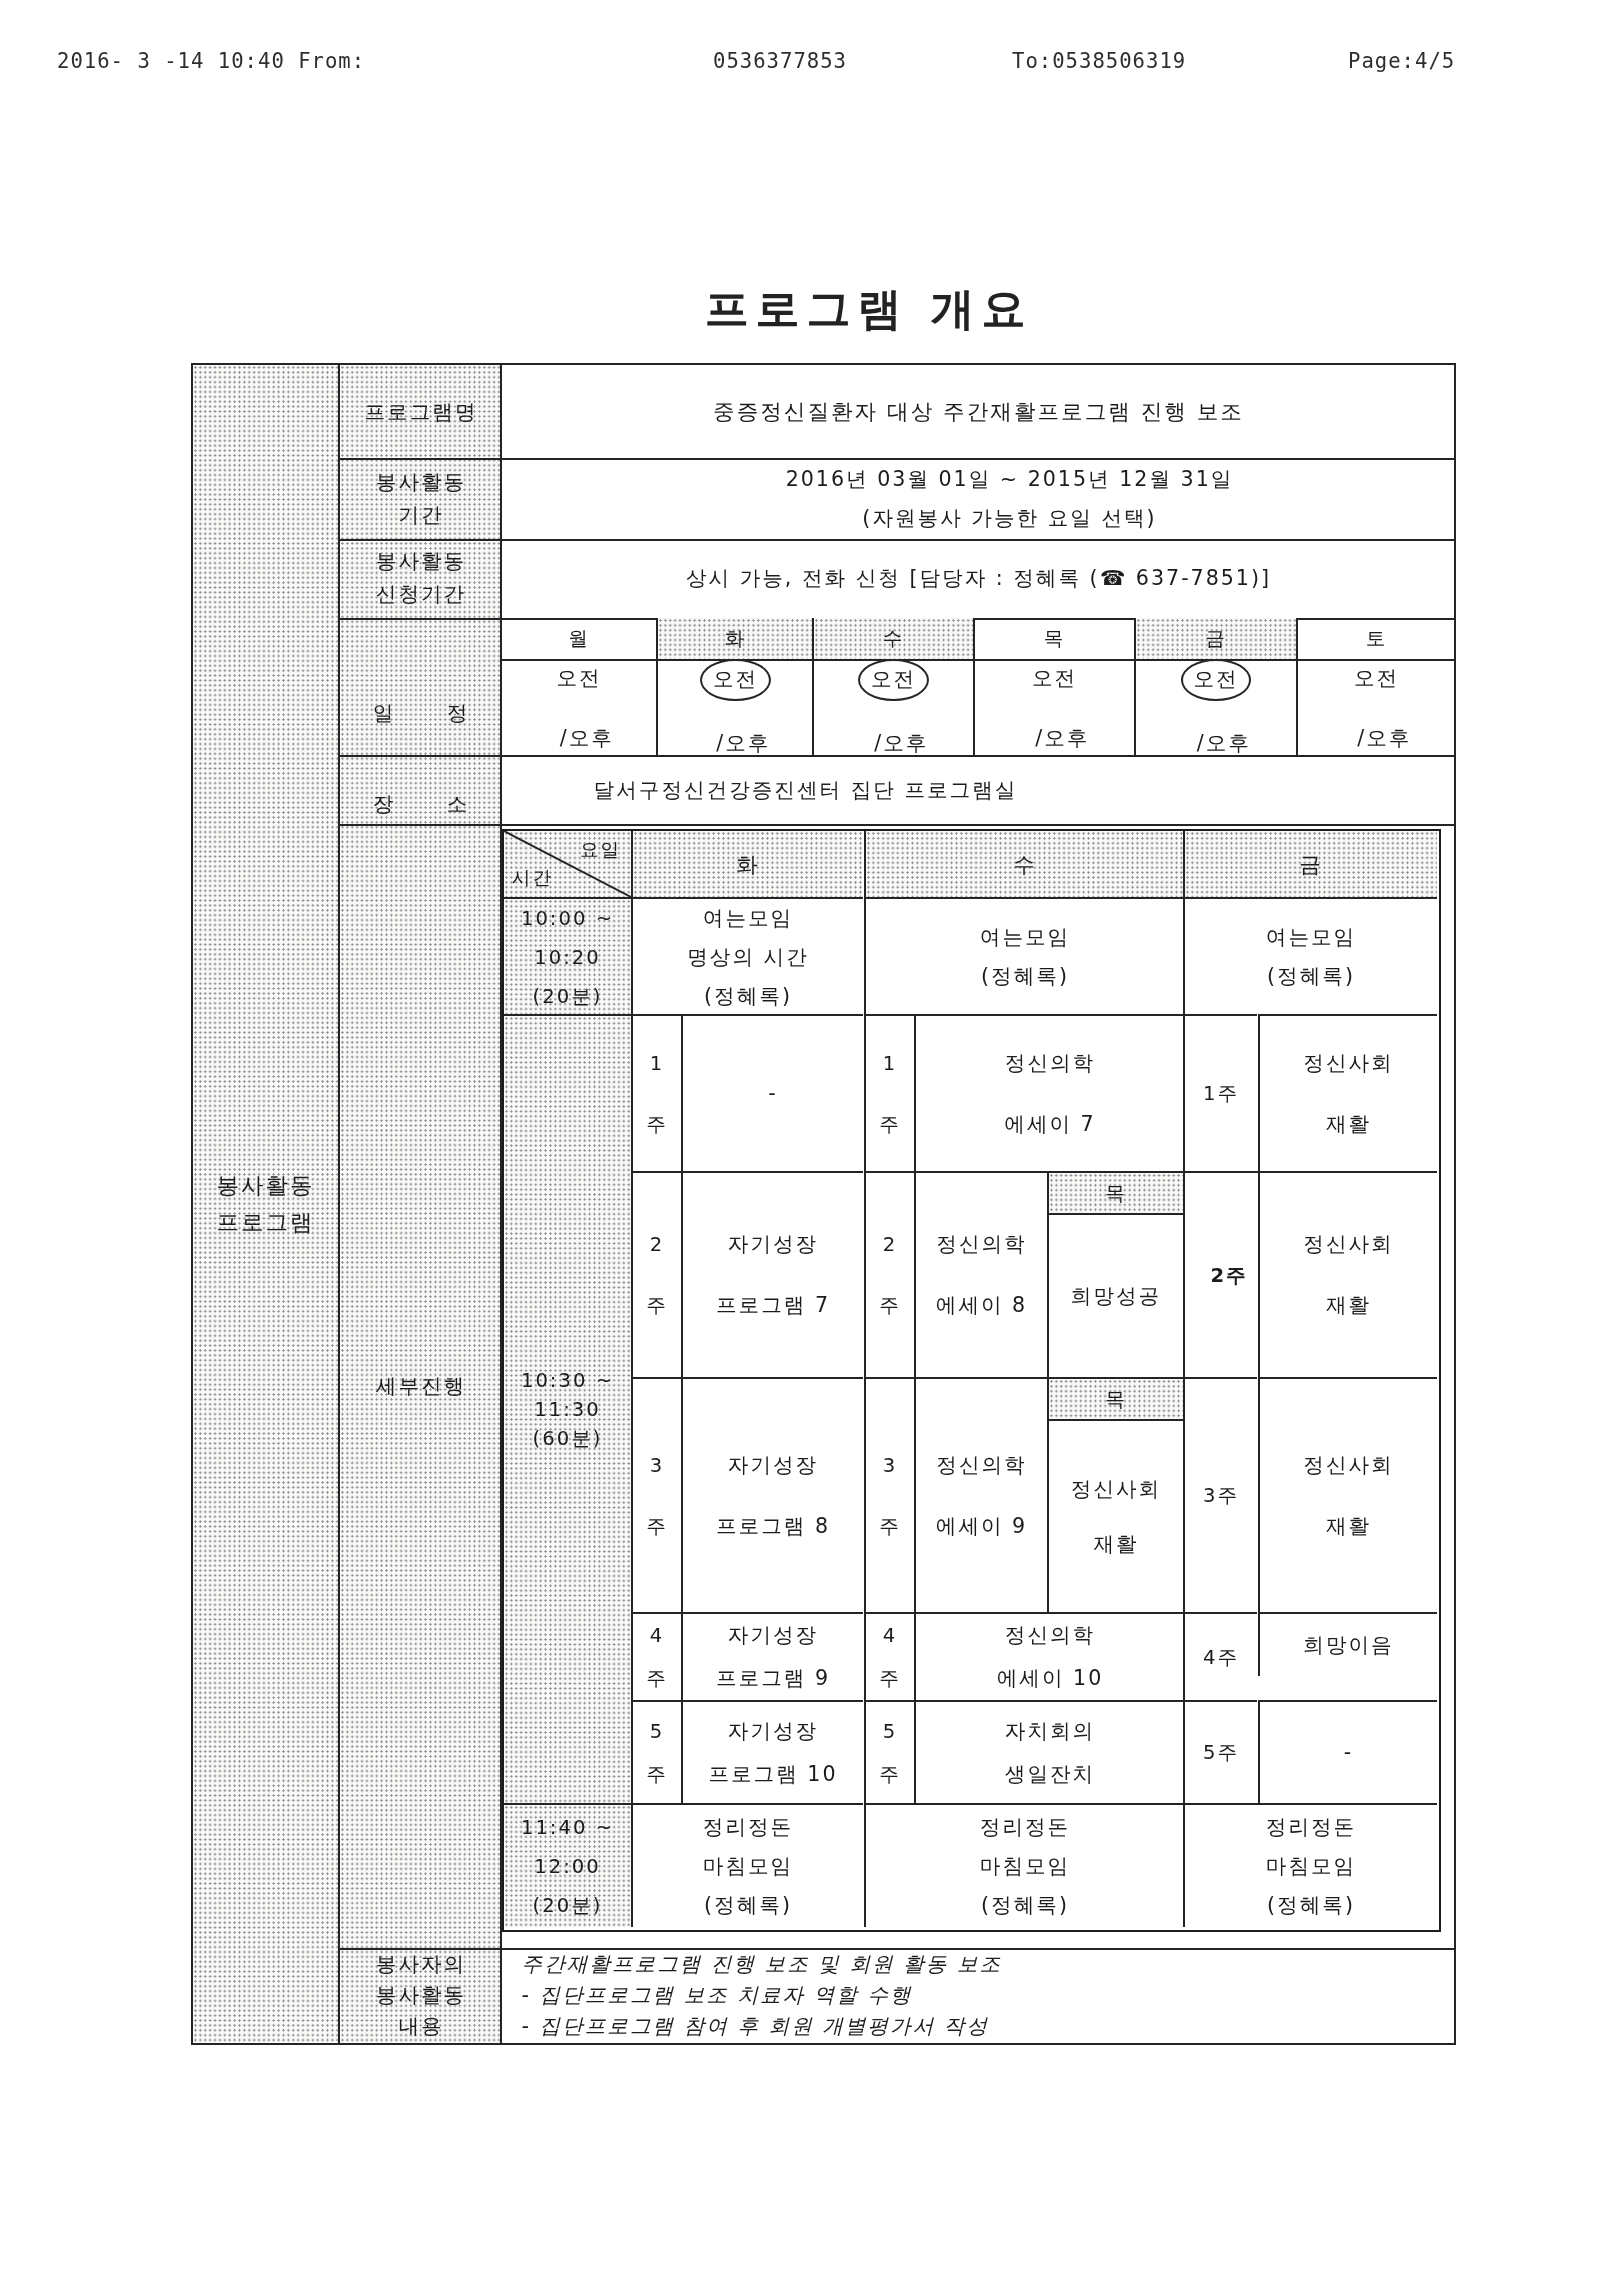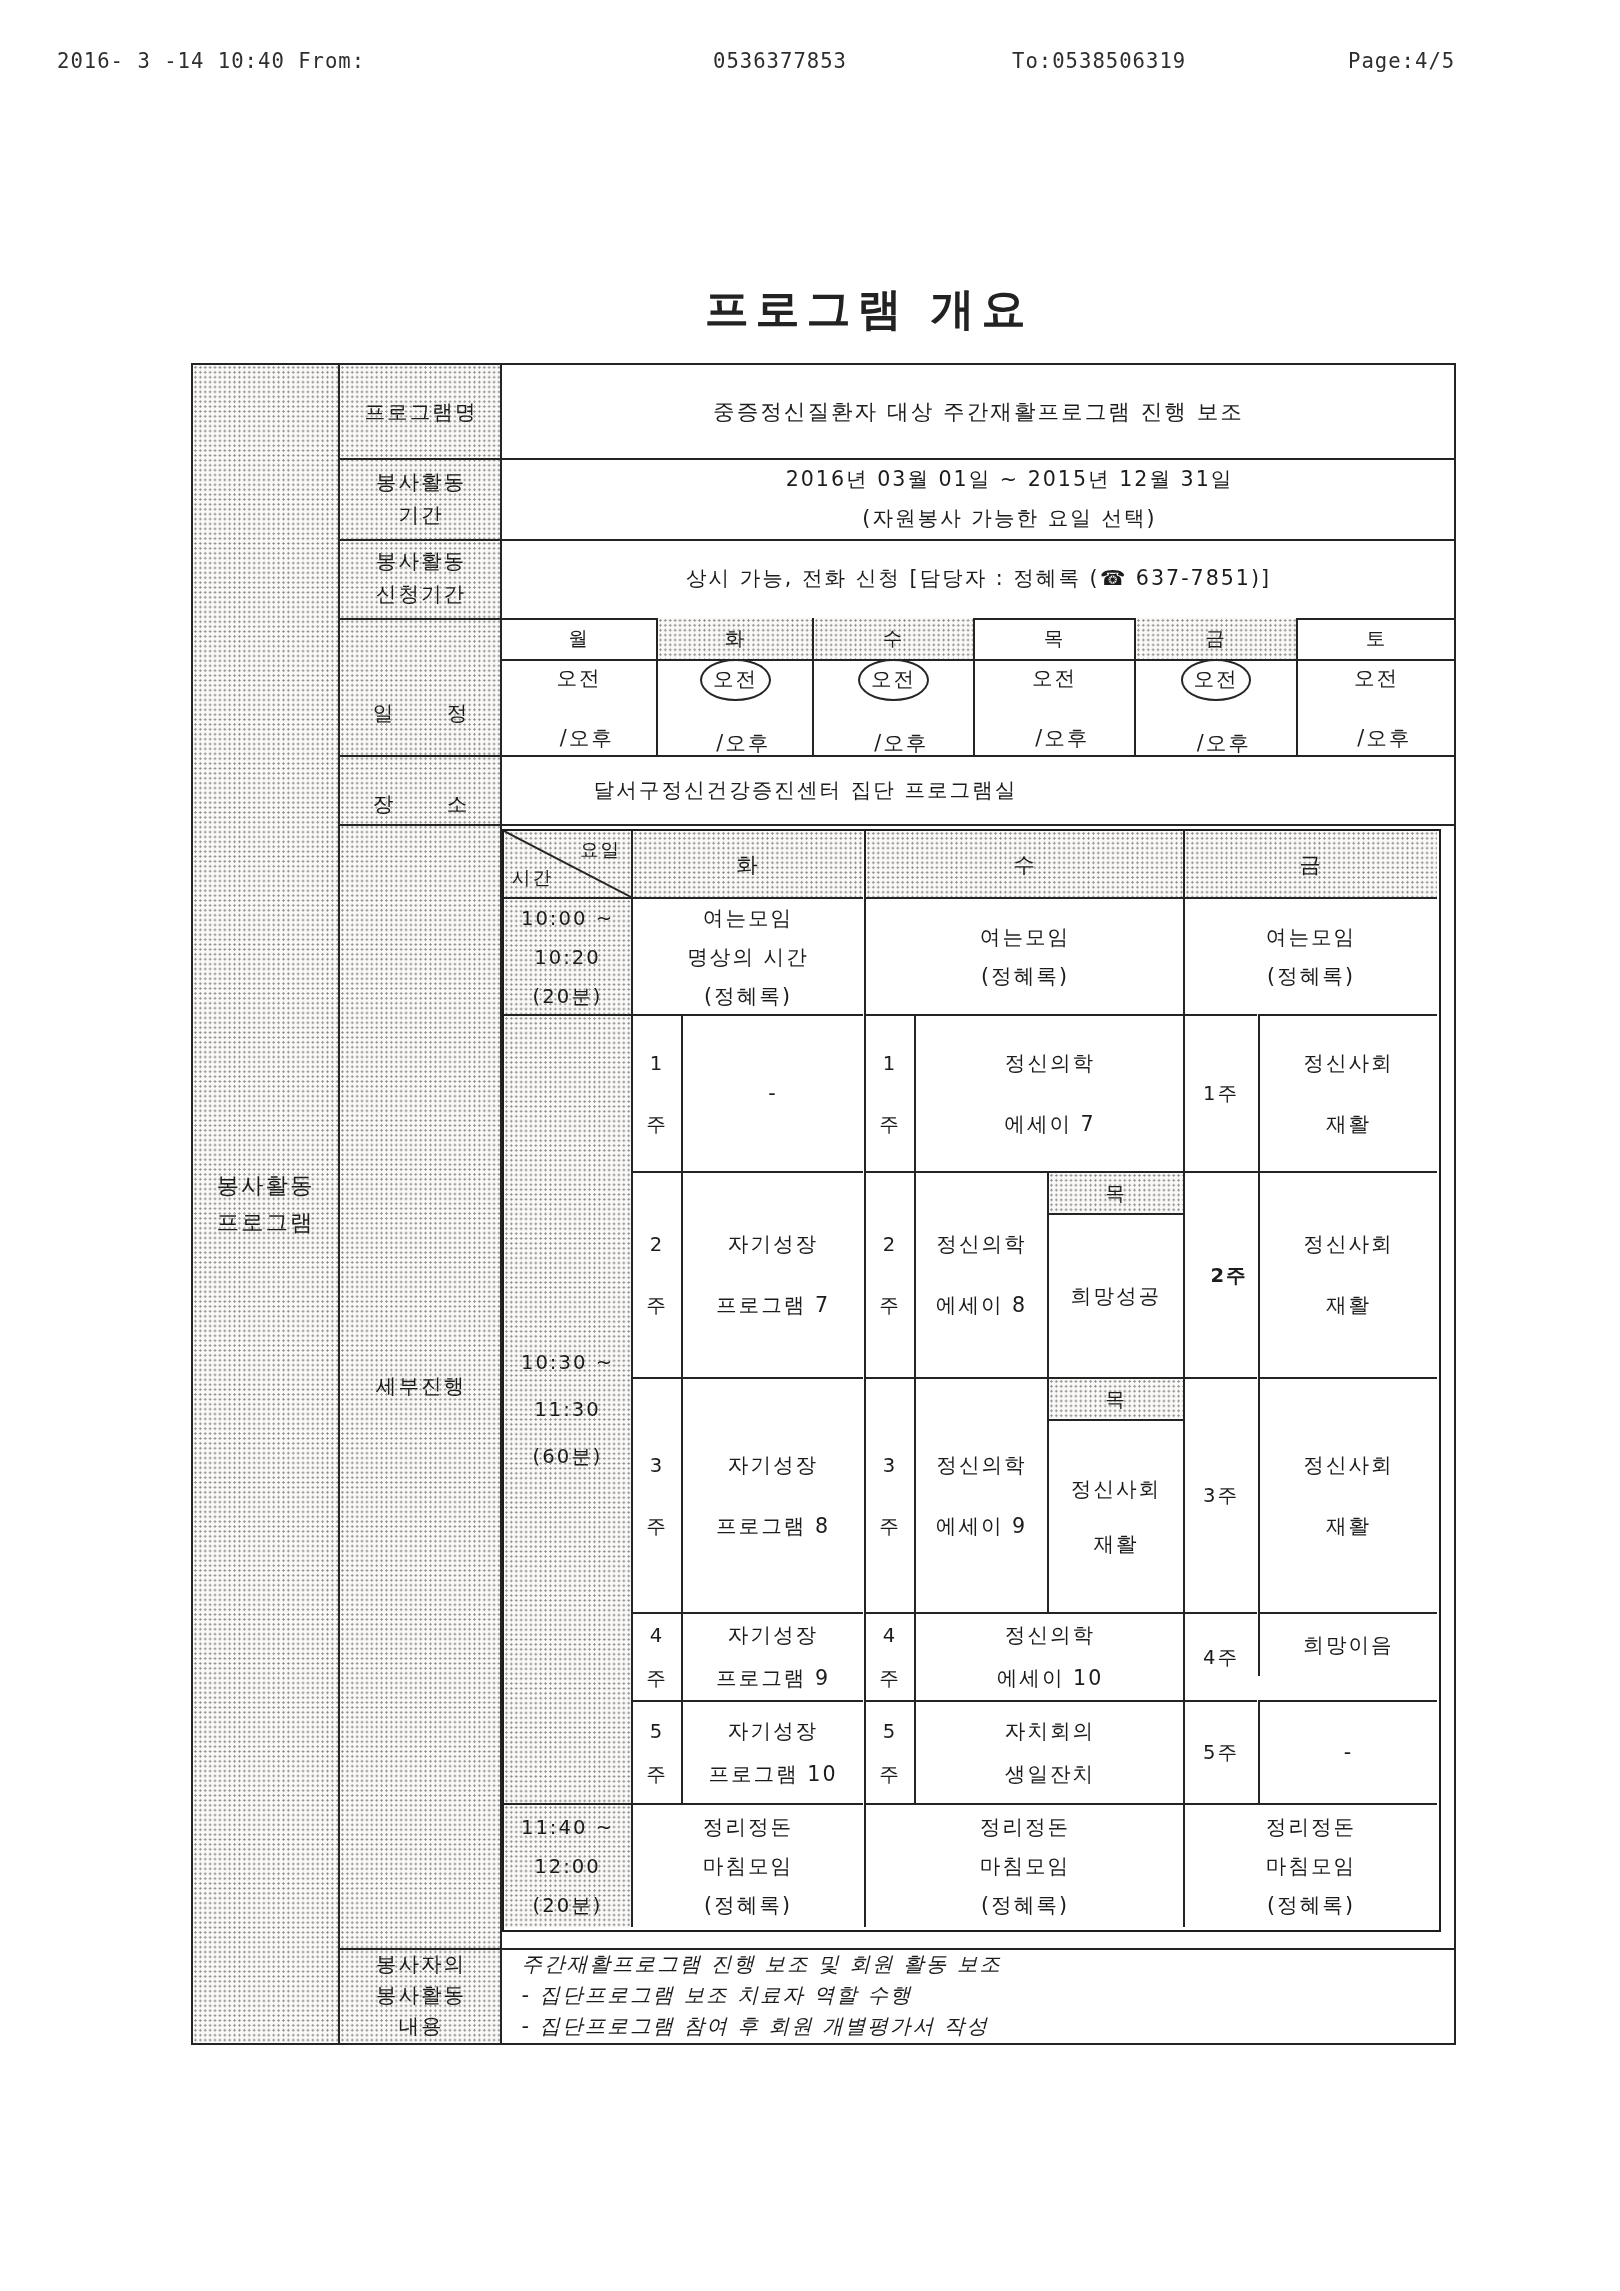--- a/index.html
+++ b/index.html
@@ -14,21 +14,21 @@
         border:2px solid #242424;box-sizing:border-box;background:#fff;}
   .shade{background-color:#faf9f7;background-image:radial-gradient(circle,#8d8d8d 0.9px,rgba(0,0,0,0) 1.4px);
         background-size:4.9px 4.9px;}
   .cell{position:absolute;box-sizing:border-box;display:flex;align-items:center;justify-content:center;
         text-align:center;white-space:pre-line;letter-spacing:2px;font-size:20.6px;color:#1c1c1c;}
   .bl{border-left:2px solid #242424;}
   .bt{border-top:2px solid #242424;}
   .bb{border-bottom:2px solid #242424;}
   .rowline{position:absolute;left:147px;width:1114px;height:0;border-top:2px solid #242424;}
   .lh32{line-height:31px;} .lh34{line-height:33px;} .lh38{line-height:37px;}
-  .lh40{line-height:39px;} .lh44{line-height:43px;} .lh48{line-height:47px;}
+  .lh40{line-height:39px;} .lh44{line-height:43px;} .lh48{line-height:29px;}
   .lh56{line-height:55px;} .lh62{line-height:61px;}
   .sp{white-space:pre;margin-top:26px;}
   .f20{font-size:19.6px;} .f22{font-size:21.6px;}
   .circle{display:inline-block;border:2.5px solid #262626;border-radius:50%;padding:3.9px 10.8px 5.9px 10.8px;}
   .inner{position:absolute;left:309px;top:464px;width:939px;height:1103px;border:2.9px solid #1d1d1d;
         box-sizing:border-box;background:#fff;}
   .corner-svg{position:absolute;left:0;top:0;width:100%;height:100%;}
   .left-col{display:flex;align-items:center;justify-content:flex-start;text-align:left;font-style:italic;}
 </style>
 </head>

